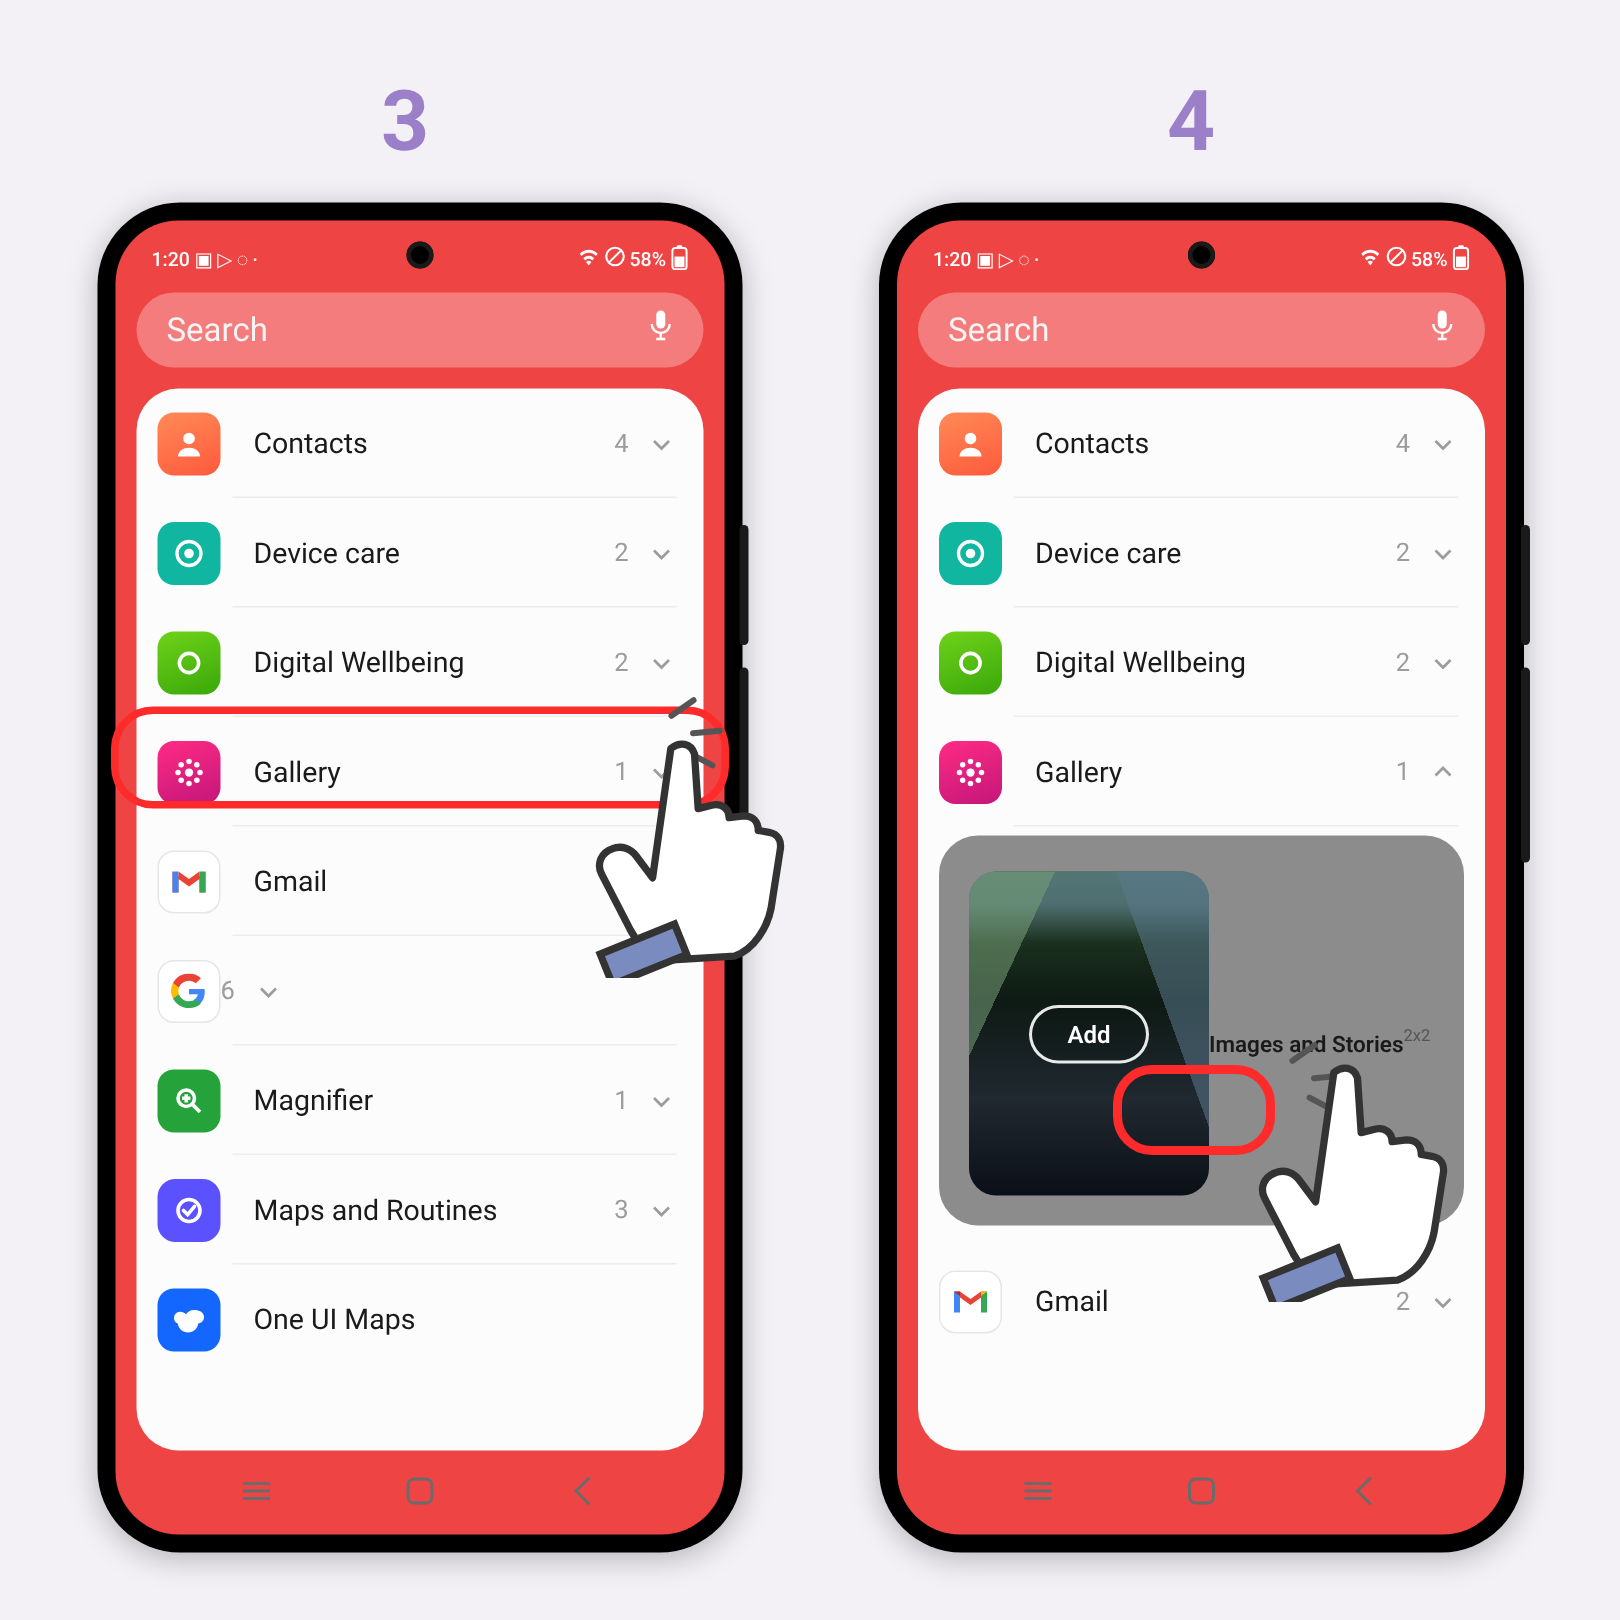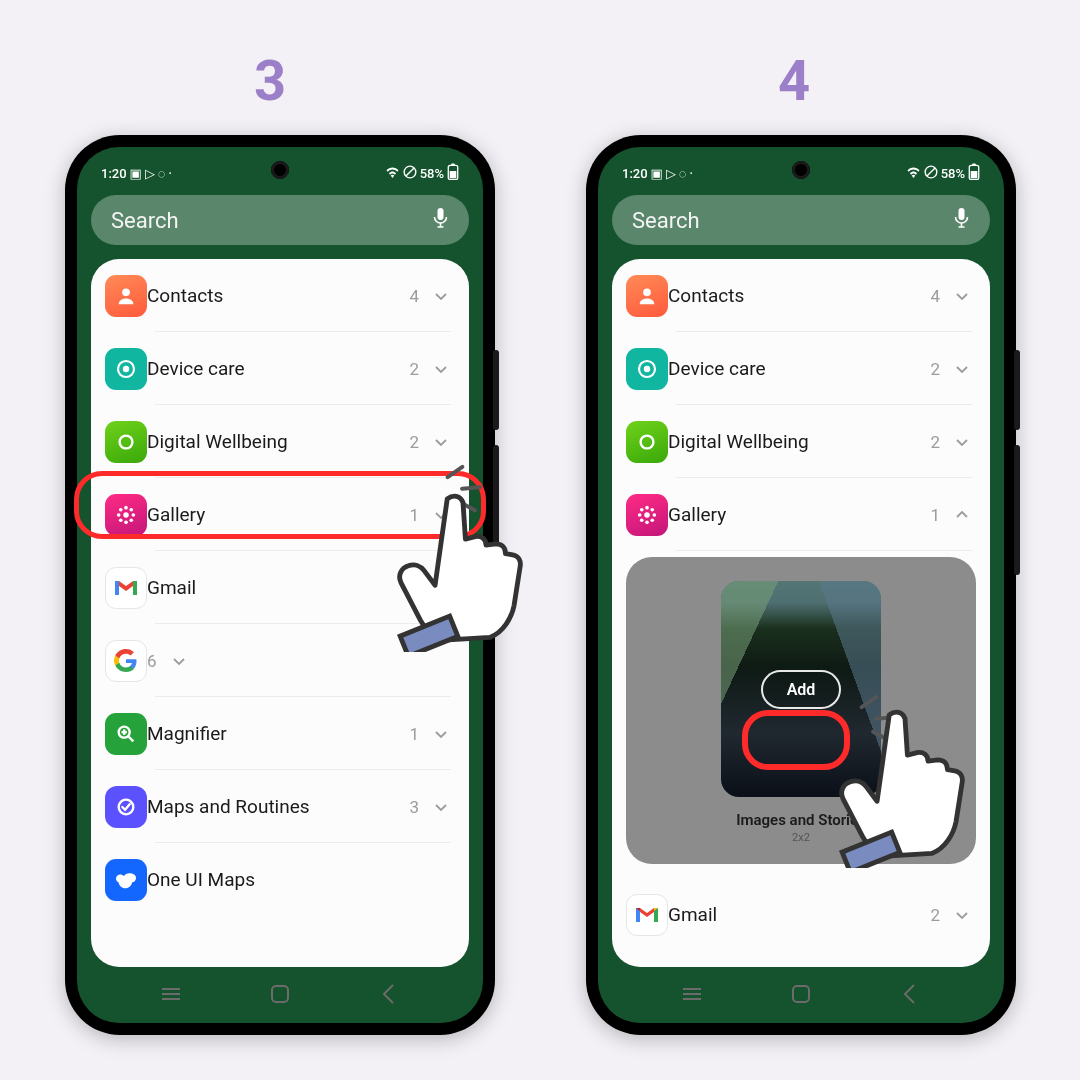--- a/index.html
+++ b/index.html
@@ -33,21 +33,21 @@
   }
   .phone-left { left: 65px; }
   .phone-right { left: 586px; }
 
   .phone-button-r1 { position:absolute; right:-4px; top:215px; width:6px; height:80px; background:#1a1a1a; border-radius:3px; }
   .phone-button-r2 { position:absolute; right:-4px; top:310px; width:6px; height:130px; background:#1a1a1a; border-radius:3px; }
 
   .screen {
     width: 100%;
     height: 100%;
-    background: #14532d;
+    background: #ef4444;
     border-radius: 42px;
     position: relative;
     overflow: hidden;
   }
   .camera {
     position: absolute;
     top: 14px; left: 50%;
     transform: translateX(-50%);
     width: 18px; height: 18px;
     background: #000;
@@ -113,21 +113,21 @@
   .app-icon {
     width: 42px; height: 42px;
     border-radius: 11px;
     display:flex; align-items:center; justify-content:center;
     flex-shrink:0;
     font-size: 22px;
     color:#fff;
     font-weight:600;
   }
   .app-name {
-    margin-left: 0;
+    margin-left: 22px;
     font-size: 19px;
     color: #1a1a1a;
     flex: 1;
   }
   .app-count {
     font-size: 17px;
     color: #9c9c9c;
     margin-right: 14px;
   }
   .chev { width:16px; height:16px; }
@@ -167,21 +167,21 @@
   }
   .hl3 { top: 471px; left: 74px; width: 412px; height: 68px; }
 
   
   .gallery-panel {
     margin: 6px 14px 14px 14px;
     background: #8c8c8c;
     border-radius: 26px;
     padding: 24px 20px 20px 20px;
     display:flex;
-    flex-direction:column;
+    flex-direction:row;
     align-items:center;
   }
   .widget-preview {
     width: 160px; height: 216px;
     border-radius: 18px;
     background: linear-gradient(180deg,#2a4a2a 0%, #0e1a14 40%, #202830 70%, #0b1018 100%);
     position: relative;
     display:flex; align-items:center; justify-content:center;
     overflow:hidden;
   }

